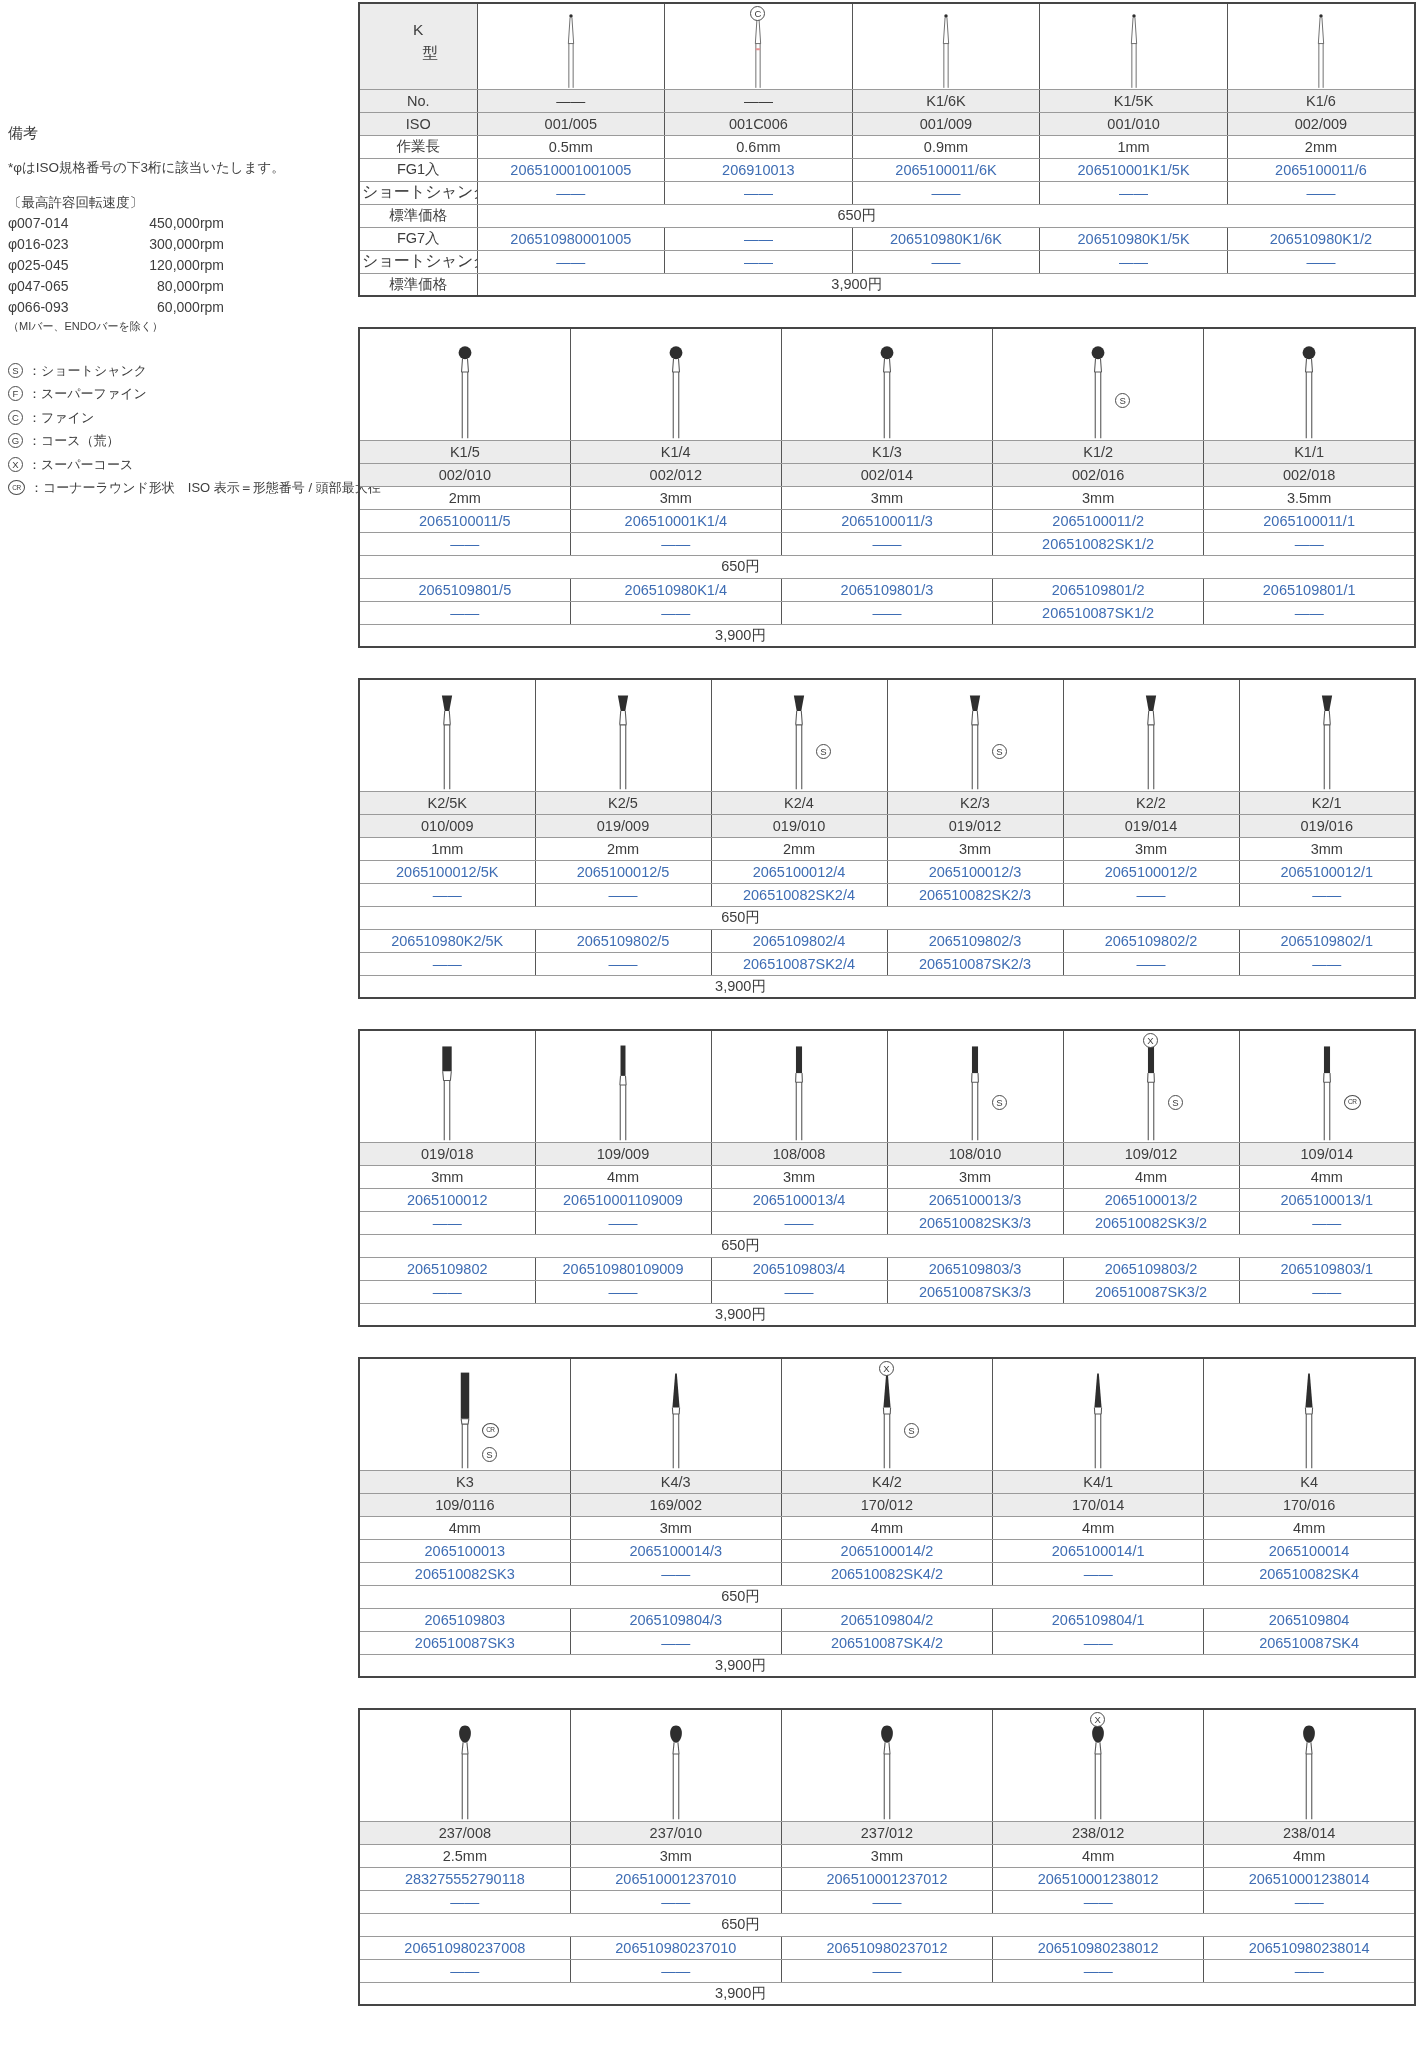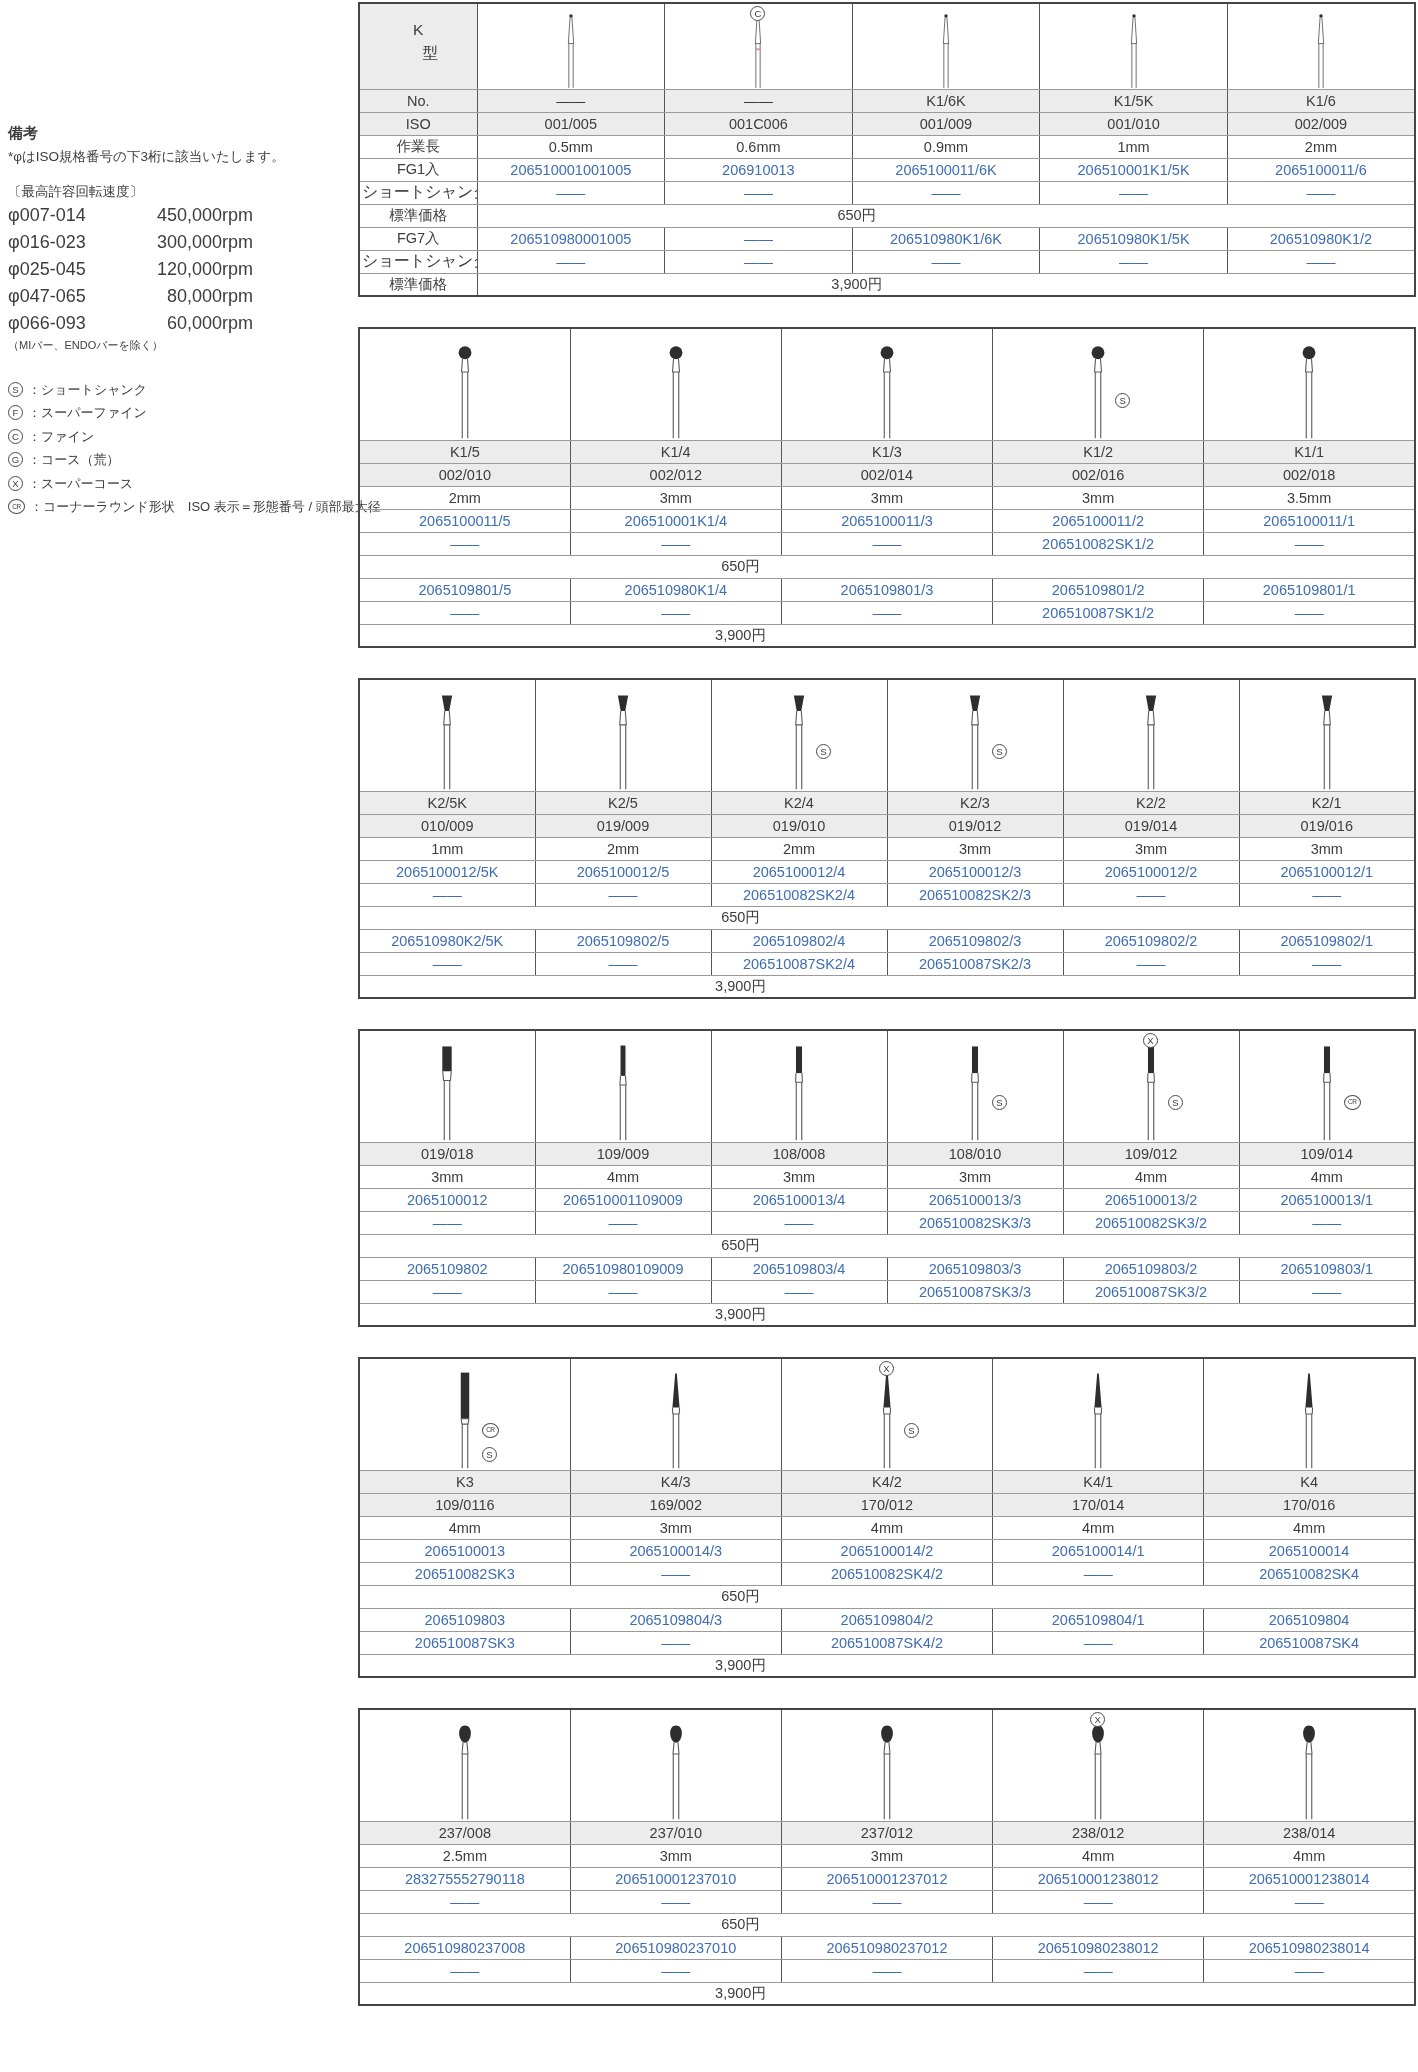--- a/index.html
+++ b/index.html
@@ -3,23 +3,23 @@
 <meta charset="utf-8">
 <style>
   * { margin:0; padding:0; box-sizing:border-box; }
   html,body { background:#fff; }
   body {
     width:1418px; height:2072px; position:relative;
     font-family:"Liberation Sans", sans-serif; color:#3d3d3d;
   }
   
   .sidebar { position:absolute; left:8px; top:122px; width:348px; font-size:13.5px; line-height:1.5; }
-  .sidebar .hd { font-size:15px; font-weight:bold; margin-bottom:2px; }
+  .sidebar .hd { font-size:15px; font-weight:normal; margin-bottom:13px; }
   .speed-title { margin-top:15px; }
-  .speed-row { display:flex; font-size:18px;gap:29px; }
+  .speed-row { display:flex; font-size:14px; }
   .speed-row .rng { width:104px; }
   .speed-row .rpm { width:112px; text-align:right; }
   .speed-note { font-size:11px; }
   .legend { margin-top:26px; }
   .legend-row { display:flex; align-items:center; margin-bottom:4px; white-space:nowrap; font-size:13px; }
   .legend-row .lgl { margin-left:5px; }
   .mark {
     display:inline-flex; align-items:center; justify-content:center;
     width:15px; height:15px; border:1px solid #4c4c4c; border-radius:50%;
     font-size:9.5px; line-height:1; flex:0 0 auto; background:#fff; color:#3d3d3d;

